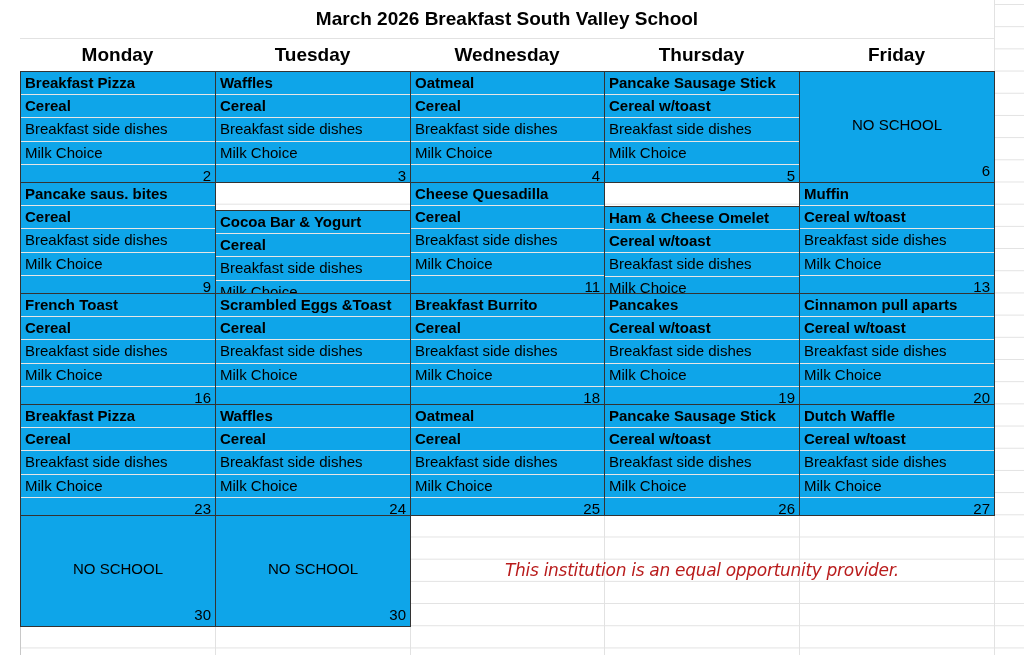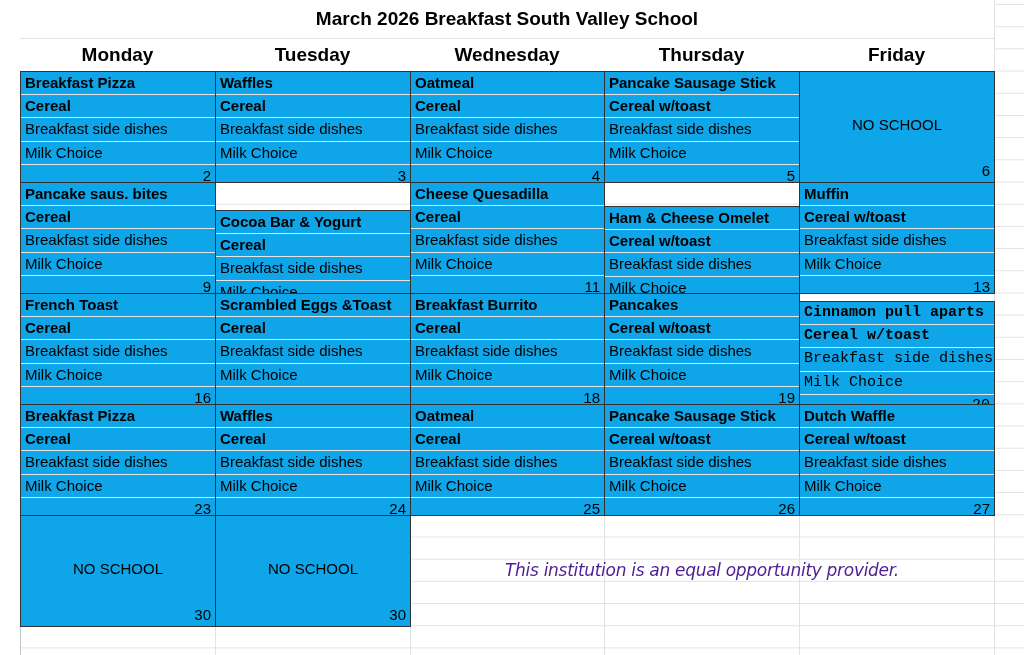--- a/index.html
+++ b/index.html
@@ -21,21 +21,21 @@
     display:flex; align-items:center; justify-content:center;
     font-weight:bold; font-size:19px; border-right:1px solid #e2e2e2; }
   .cell { position:absolute; background:#0ea5e9; border:1.5px solid #333;
     box-sizing:border-box; }
   .line { height:22.2px; line-height:22.2px; font-size:15px; padding-left:4px;
     white-space:nowrap; overflow:hidden; border-bottom:1px solid #e6e6e6; }
   .line.b { font-weight:bold; }
   .line.num { text-align:right; padding-right:4px; border-bottom:none; }
   .nosch { position:absolute; left:0; right:0; text-align:center; font-size:15px; }
   .note { position:absolute; left:410px; top:560px; width:584px; text-align:center;
-    font-style:italic; font-size:17px; color:#4c1d95;
+    font-style:italic; font-size:17px; color:#b91c1c;
     font-family:"DejaVu Sans", sans-serif; letter-spacing:-0.3px; }
 </style>
 </head>
 <body>
 
 <div class="gridbg"></div>
 <div class="vline" style="left:215px"></div>
 <div class="vline" style="left:410px"></div>
 <div class="vline" style="left:604px"></div>
 <div class="vline" style="left:799px"></div>
@@ -138,21 +138,21 @@
       <div class="line ">Milk Choice</div>
       <div class="line num">18</div>
     </div>
     <div class="cell" style="left: 604px; top: 293px; width: 196px; height: 112px;">
       <div class="line b">Pancakes</div>
       <div class="line b">Cereal w/toast</div>
       <div class="line ">Breakfast side dishes</div>
       <div class="line ">Milk Choice</div>
       <div class="line num">19</div>
     </div>
-    <div class="cell" style="left: 799px; top: 301px; width: 196px; height: 112px; font-family: Liberation Mono, monospace;">
+    <div class="cell" style="left: 799px; top: 293px; width: 196px; height: 112px;">
       <div class="line b">Cinnamon pull aparts</div>
       <div class="line b">Cereal w/toast</div>
       <div class="line ">Breakfast side dishes</div>
       <div class="line ">Milk Choice</div>
       <div class="line num">20</div>
     </div>
     <div class="cell" style="left: 20px; top: 404px; width: 196px; height: 112px;">
       <div class="line b">Breakfast Pizza</div>
       <div class="line b">Cereal</div>
       <div class="line ">Breakfast side dishes</div>

